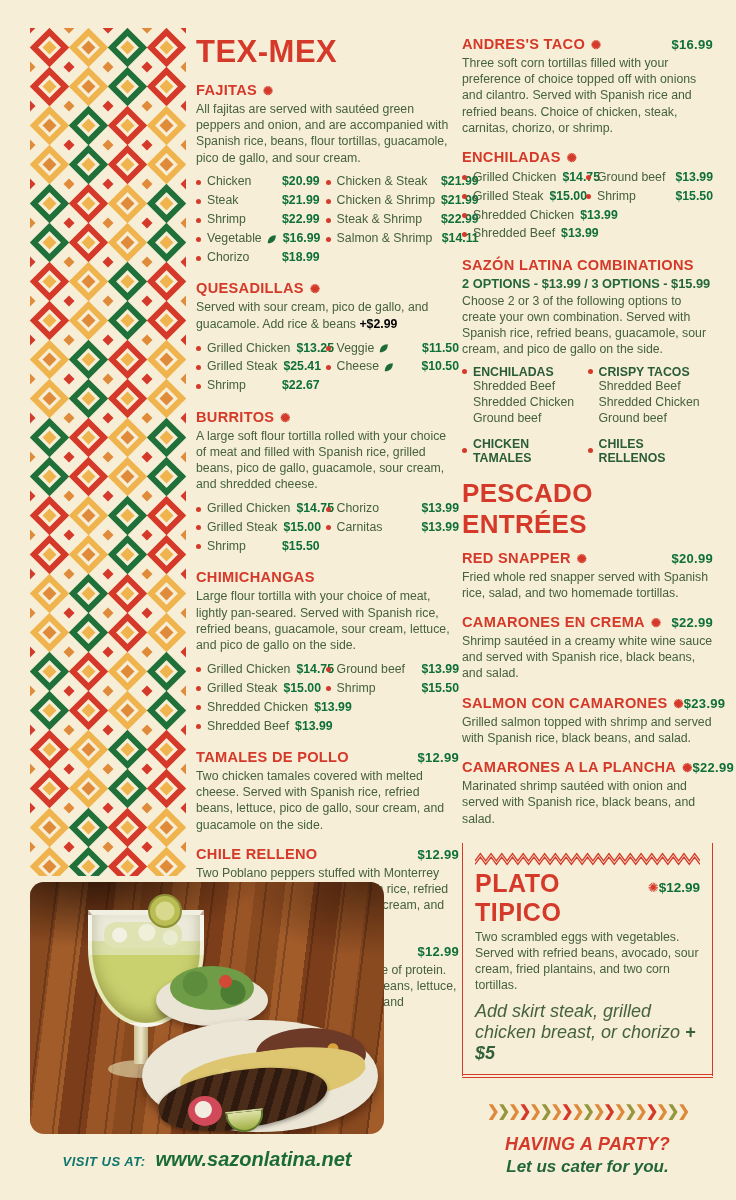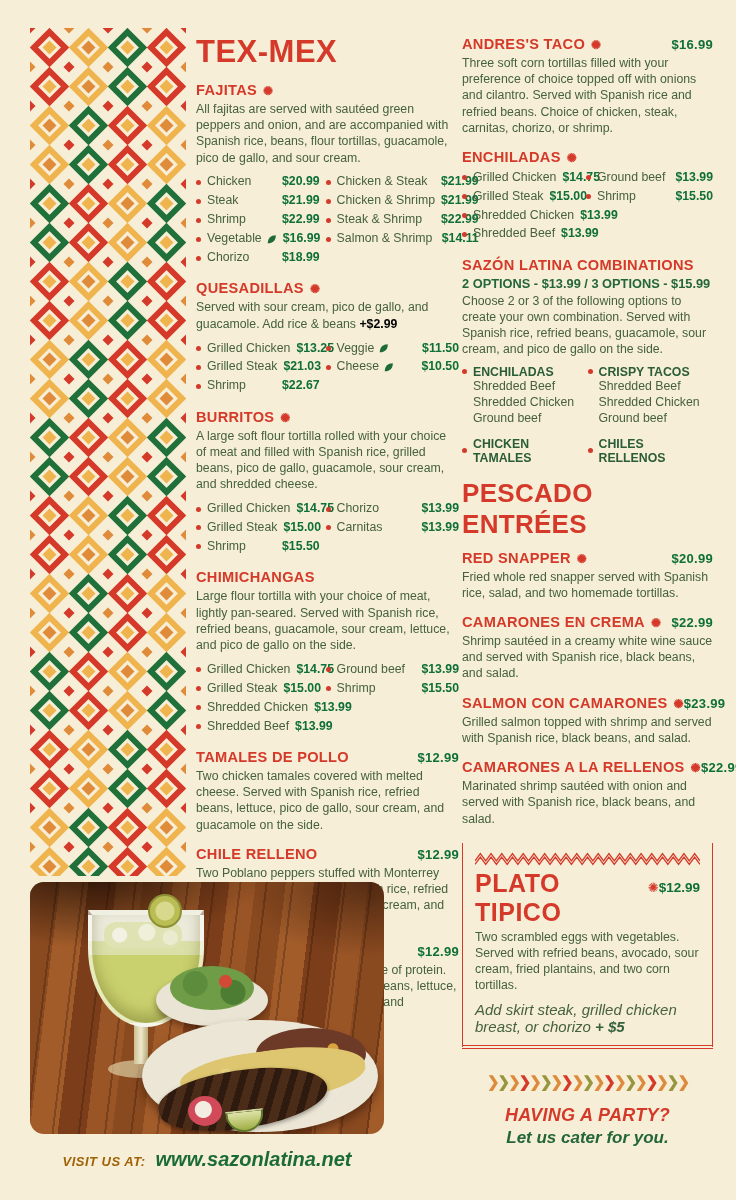--- a/index.html
+++ b/index.html
@@ -42,30 +42,30 @@
   .gsub{font-size:12.3px;line-height:1.3;margin-left:11px;color:#45613f;}
 
   
   .plato-box{border-left:1.6px solid #d5392a;border-right:1.6px solid #d5392a;border-bottom:4px double #d5392a;
     padding:8px 12px 10px 12px;margin-top:16px;position:relative;}
   .zigzag{display:block;width:100%;height:16px;margin-bottom:2px;}
   .plato-head{display:flex;align-items:baseline;}
   .plato-title{font-size:25px;font-weight:bold;color:#d5392a;letter-spacing:.5px;}
   .plato-flower{font-size:13px;color:#d5392a;margin-left:7px;}
   .plato-price{margin-left:auto;font-weight:bold;color:#0e6f38;font-size:13.5px;}
-  .plato-note{font-size:15px;font-style:italic;margin:6px 0 0 0;}
+  .plato-note{font-size:18px;font-style:italic;margin:6px 0 0 0;}
   .plato-note strong{color:#35603c;}
 
   
   .chevrons{display:flex;justify-content:center;margin-top:24px;font-weight:bold;font-size:15px;letter-spacing:-2px;}
   .party-heading{font-size:18px;font-weight:bold;font-style:italic;color:#d5392a;text-align:center;margin-top:14px;letter-spacing:.3px;}
   .party-sub{font-size:17px;font-weight:bold;font-style:italic;color:#23663a;text-align:center;margin-top:2px;}
 
   
-  .visit-label{font-size:13px;font-weight:bold;font-style:italic;color:#a16207;letter-spacing:.5px;}
+  .visit-label{font-size:13px;font-weight:bold;font-style:italic;color:#0f766e;letter-spacing:.5px;}
   .visit-url{font-size:20px;font-weight:bold;font-style:italic;color:#1b6b35;}
 
   
   .photo .wood{position:absolute;inset:0;
     background:
       radial-gradient(130% 90% at 18% -8%, rgba(20,8,2,.85) 0%, rgba(20,8,2,0) 38%),
       radial-gradient(120% 100% at 95% 0%, rgba(30,12,4,.55) 0%, rgba(30,12,4,0) 30%),
       repeating-linear-gradient(97deg, rgba(40,15,5,.28) 0 2px, rgba(0,0,0,0) 2px 26px),
       repeating-linear-gradient(97deg,#8a4a20 0 30px,#a25c2a 30px 58px,#7c3e1a 58px 86px,#9a5526 86px 112px);}
   .photo .glass-bowl{position:absolute;left:58px;top:28px;width:108px;height:108px;border-radius:0 0 70px 70px / 0 0 95px 95px;
@@ -466,21 +466,21 @@
         <div class="cols">
           <div class="colx">
             <div class="item">
               <span class="dot"></span>
               <span class="iname">Grilled Chicken</span>
               <span class="iprice">$13.25</span>
             </div>
             <div class="item">
               <span class="dot"></span>
               <span class="iname">Grilled Steak</span>
-              <span class="iprice">$21.03</span>
+              <span class="iprice">$25.41</span>
             </div>
             <div class="item">
               <span class="dot"></span>
               <span class="iname">Shrimp</span>
               <span class="iprice">$22.67</span>
             </div>
           </div>
           <div class="colx">
             <div class="item">
               <span class="dot"></span>
@@ -736,21 +736,21 @@
       <section class="sec">
         <div class="shead">
           <span class="sname">SALMON CON CAMARONES</span>
           <span class="flower">✺</span>
           <span class="sprice">$23.99</span>
         </div>
         <p class="desc">Grilled salmon topped with shrimp and served with Spanish rice, black beans, and salad.</p>
       </section>
       <section class="sec">
         <div class="shead">
-          <span class="sname">CAMARONES A LA RELLENOS</span>
+          <span class="sname">CAMARONES A LA PLANCHA</span>
           <span class="flower">✺</span>
           <span class="sprice">$22.99</span>
         </div>
         <p class="desc">Marinated shrimp sautéed with onion and served with Spanish rice, black beans, and salad.</p>
       </section>
     </div>
 
   <div class="plato-box">
     <svg class="zigzag" id="zigzag-svg" viewBox="0 0 252 18" preserveAspectRatio="none">
         <polyline points="0,11 6,3 12,11 18,3 24,11 30,3 36,11 42,3 48,11 54,3 60,11 66,3 72,11 78,3 84,11 90,3 96,11 102,3 108,11 114,3 120,11 126,3 132,11 138,3 144,11 150,3 156,11 162,3 168,11 174,3 180,11 186,3 192,11 198,3 204,11 210,3 216,11 222,3 228,11 234,3 240,11 246,3 252,11" fill="none" stroke="#d5392a" stroke-width="1.5"></polyline>

